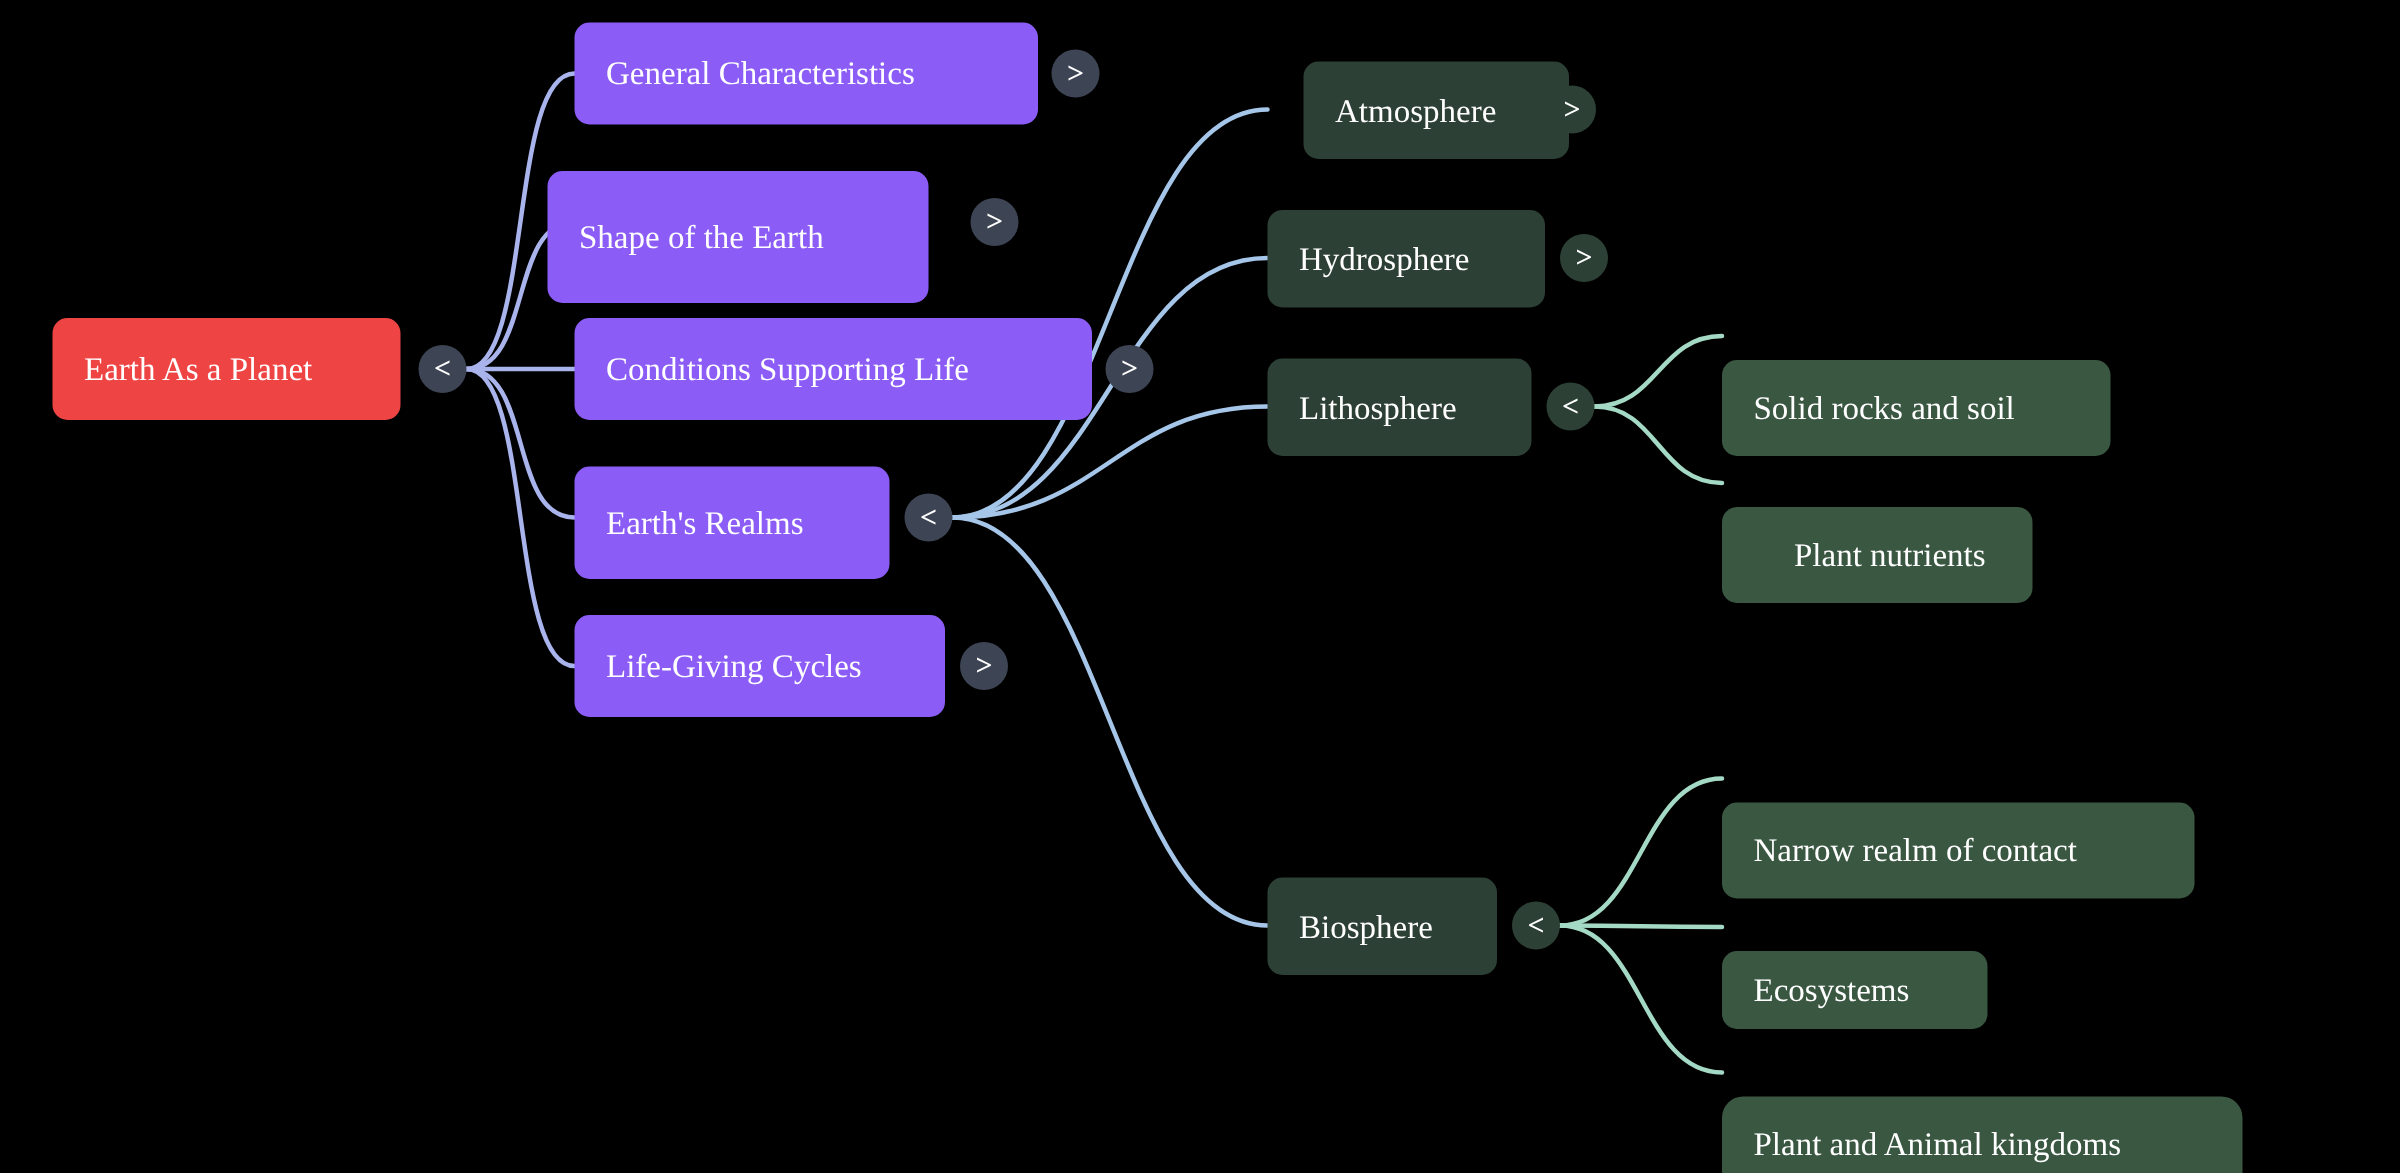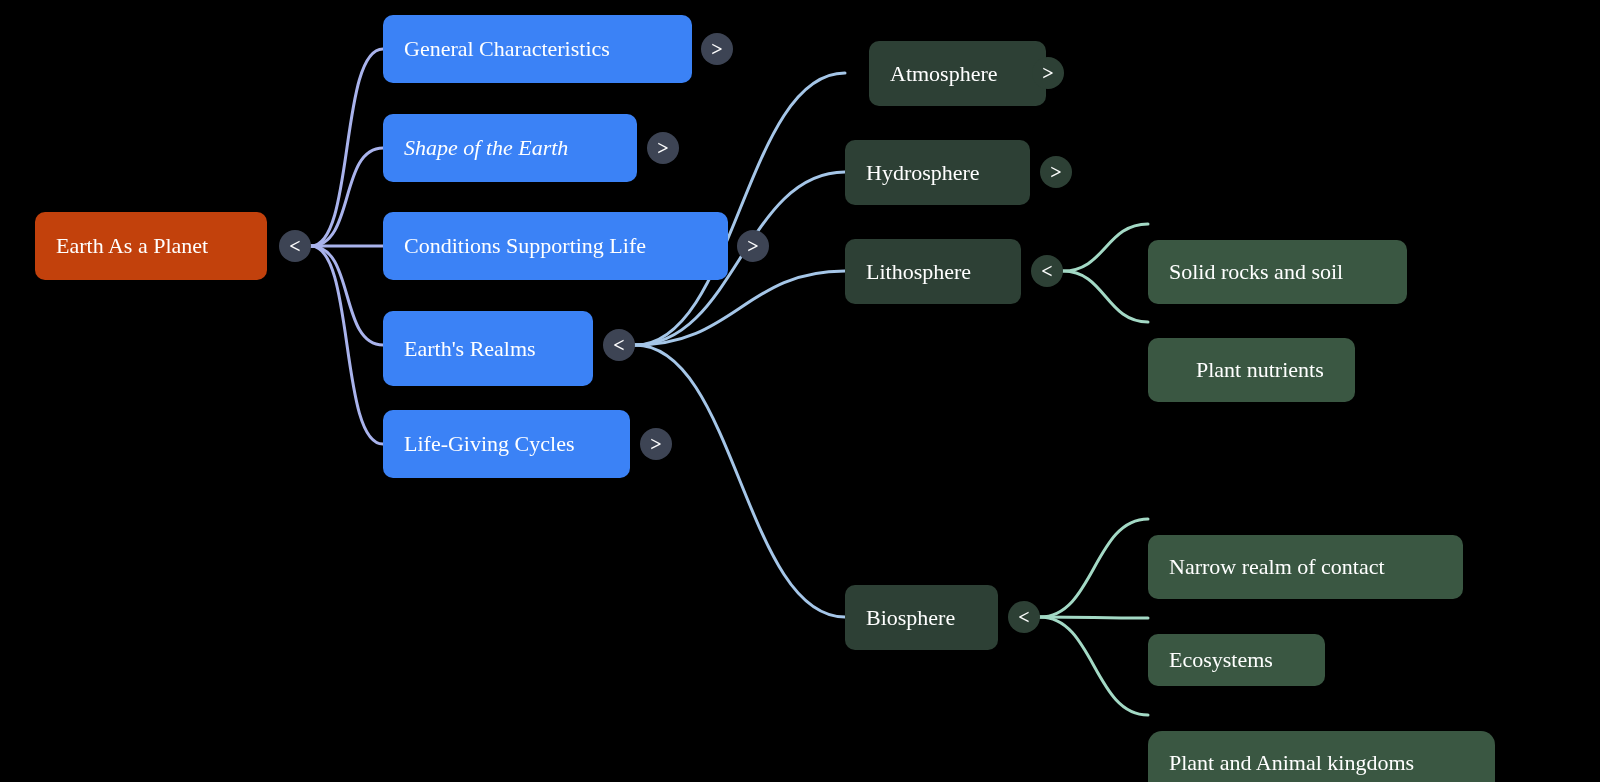--- a/index.html
+++ b/index.html
@@ -35,22 +35,22 @@
     display: flex;
     align-items: center;
     border-radius: 10px;
     color: #ffffff;
     font-size: 22px;
     padding-left: 21px;
     box-sizing: border-box;
     cursor: pointer;
     white-space: nowrap;
   }
-  .node.root   { background: #c2410c; }
-  .node.branch { background: #3b82f6; }
+  .node.root   { background: #ef4444; }
+  .node.branch { background: #8b5cf6; }
   .node.realm  { background: #2d4035; }
   .node.leaf   { background: #3a5742; margin-top: 48px; }
 
   .toggle {
     position: absolute;
     width: 32px;
     height: 32px;
     border-radius: 50%;
     display: flex;
     align-items: center;
@@ -97,21 +97,21 @@
     <span>&lt;</span>
   </div>
 
   <div class="node branch" style="left:383px; top:15px; width:309px; height:68px;">
     <span>General Characteristics</span>
   </div>
   <div class="toggle slate" style="left:701px; top:33px;">
     <span>&gt;</span>
   </div>
 
-  <div class="node branch" style="left:383px; top:114px; width:254px; height:68px;font-style:italic;">
+  <div class="node branch" style="left:365px; top:114px; width:254px; height:88px;">
     <span>Shape of the Earth</span>
   </div>
   <div class="toggle slate" style="left:647px; top:132px;">
     <span>&gt;</span>
   </div>
 
   <div class="node branch" style="left:383px; top:212px; width:345px; height:68px;">
     <span>Conditions Supporting Life</span>
   </div>
   <div class="toggle slate" style="left:737px; top:230px;">

